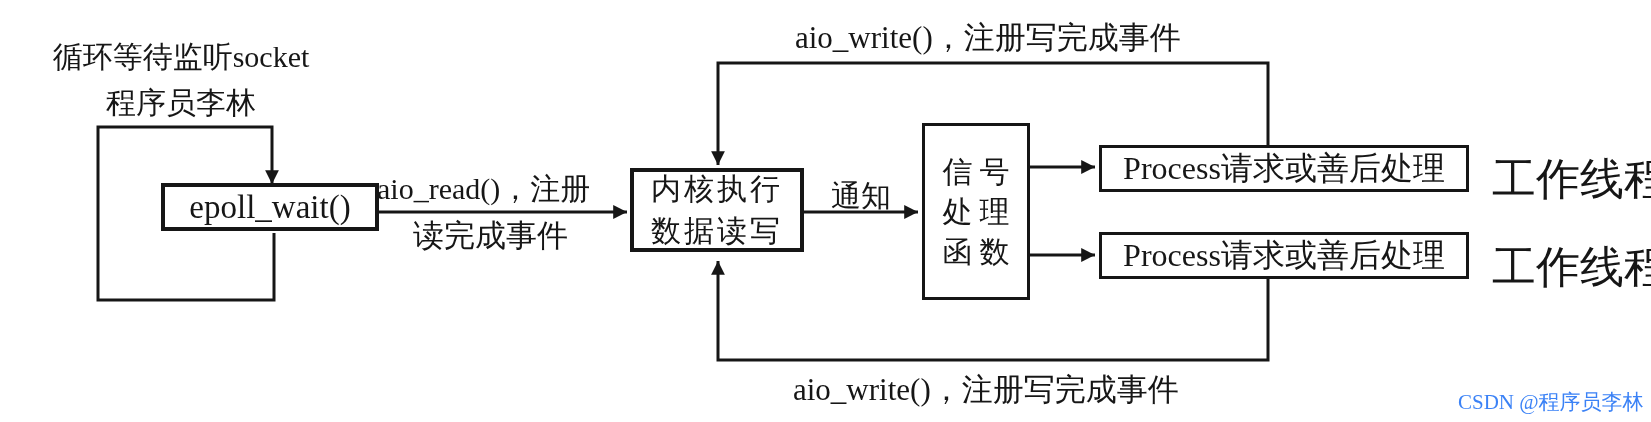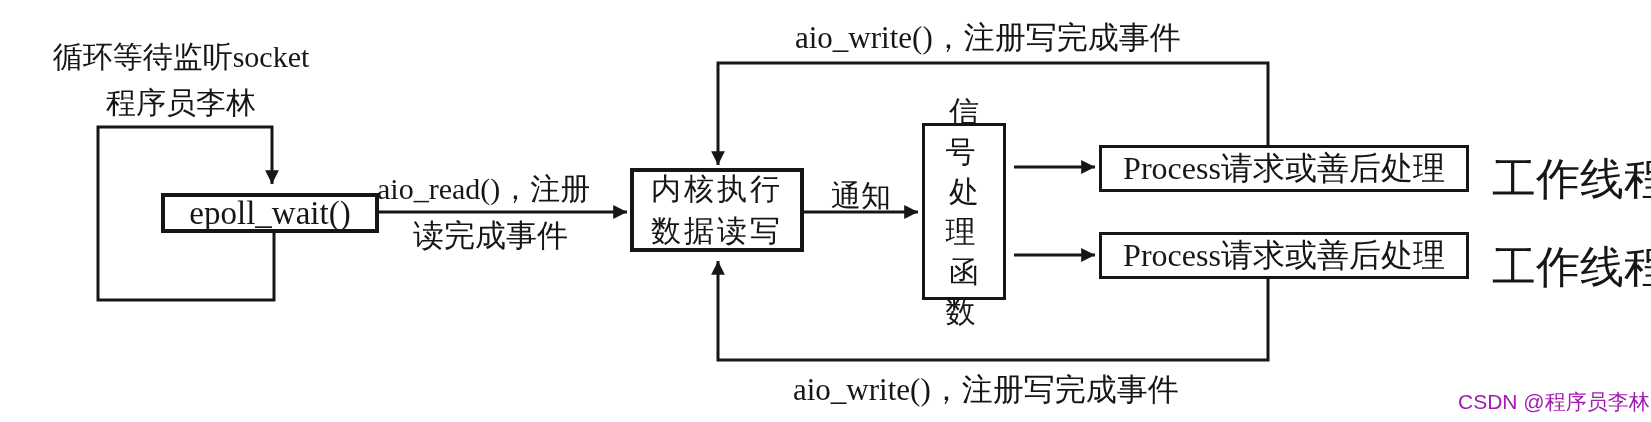--- a/index.html
+++ b/index.html
@@ -19,22 +19,22 @@
   .b3 { border:3px solid #161616; }
   .lbl { position:absolute; white-space:nowrap; }
   .epoll-text   { font-size:33px; }
   .kernel-line  { font-size:30px; letter-spacing:3px; line-height:42px; }
   .signal-line  { font-size:30px; letter-spacing:7px; line-height:40px; text-indent:7px; }
   .process-text { font-size:32px; }
   .caption      { font-size:30px; line-height:46px; text-align:center; }
   .fs30 { font-size:30px; }
   .fs31 { font-size:31px; }
   .fs32 { font-size:44px; }
-  .watermark { font-family:Liberation Sans, sans-serif;
-               font-size:21px; color:#a21caf; }
+  .watermark { font-family:Liberation Serif, serif;
+               font-size:21px; color:#3b82f6; }
 </style>
 </head>
 <body>
 
 <div class="stage">
 
   <svg class="wires" viewBox="0 0 1651 422" xmlns="http://www.w3.org/2000/svg">
     <defs>
       <marker id="arrow" viewBox="0 0 10 10" refX="10" refY="5" markerWidth="4.6" markerHeight="4.6" orient="auto-start-reverse">
         <path d="M0,0 L10,5 L0,10 z" fill="#161616"></path>
@@ -54,36 +54,36 @@
     <path d="M1268,145 L1268,63 L718,63 L718,165" fill="none" stroke="#161616" stroke-width="3" marker-end="url(#arrow)"></path>
 
     <path d="M1268,279 L1268,360 L718,360 L718,261" fill="none" stroke="#161616" stroke-width="3" marker-end="url(#arrow)"></path>
   </svg>
 
   <div class="lbl caption" style="left:30px; top:34px; width:302px; white-space:normal;">
     <div>循环等待监听socket</div>
     <div>程序员李林</div>
   </div>
 
-  <div class="node b4" style="left:161px; top:193px; width:218px; height:40px;">
+  <div class="node b4" style="left:161px; top:183px; width:218px; height:48px;">
     <span class="epoll-text">epoll_wait()</span>
   </div>
 
 
   <div class="lbl fs30" style="left:377px; top:169px;">aio_read()，注册</div>
   <div class="lbl fs31" style="left:413px; top:215px;">读完成事件</div>
 
   <div class="node b4" style="left:630px; top:168px; width:174px; height:84px;">
     <div class="kernel-line">内核执行</div>
     <div class="kernel-line">数据读写</div>
   </div>
 
   <div class="lbl fs30" style="left:831px; top:176px;">通知</div>
 
-  <div class="node b3" style="left:922px; top:123px; width:84px; height:177px;">
+  <div class="node b3" style="left:922px; top:123px; width:108px; height:177px;">
     <div class="signal-line">信号</div>
     <div class="signal-line">处理</div>
     <div class="signal-line">函数</div>
   </div>
 
   <div class="node b3" style="left:1099px; top:145px; width:370px; height:47px;">
     <span class="process-text">Process请求或善后处理</span>
   </div>
   <div class="node b3" style="left:1099px; top:232px; width:370px; height:47px;">
     <span class="process-text">Process请求或善后处理</span>

